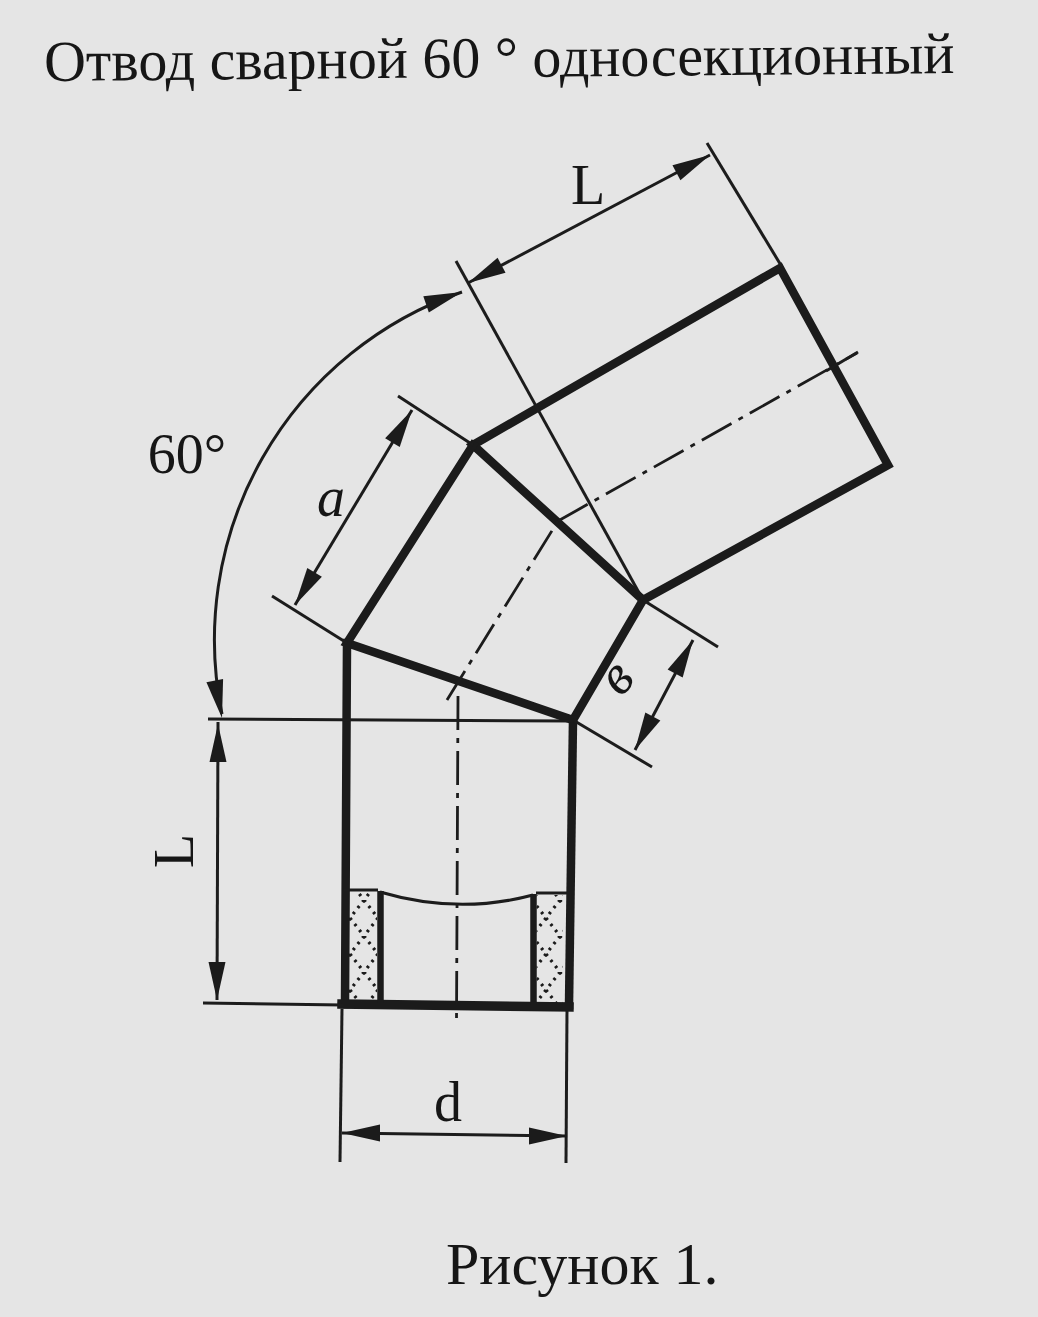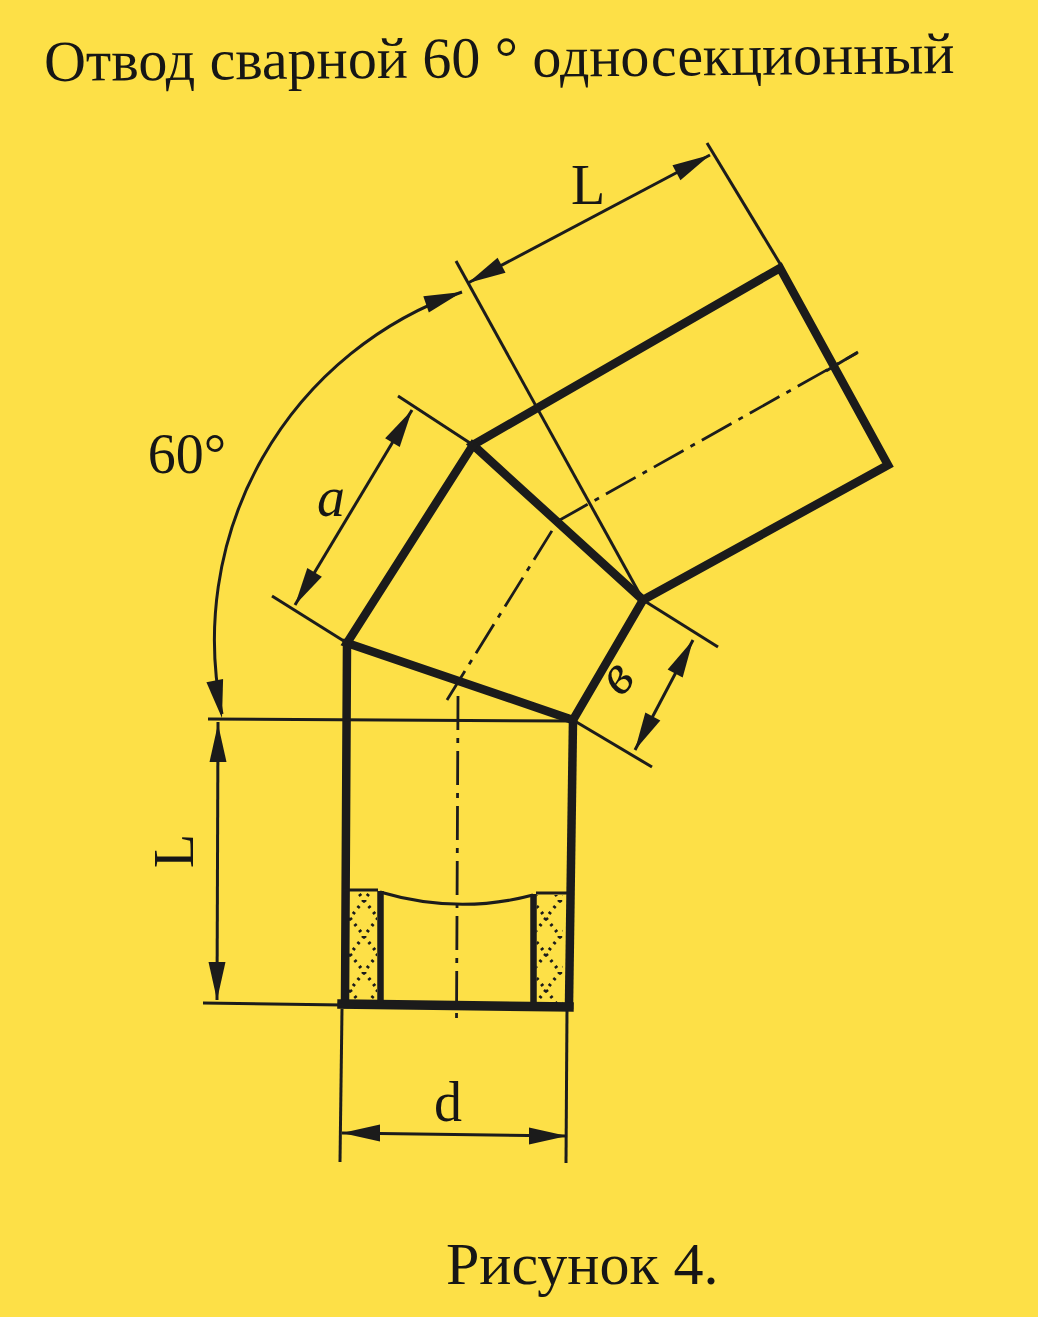--- a/index.html
+++ b/index.html
@@ -1,19 +1,19 @@
 <!DOCTYPE html>
 <html><head>
 <meta charset="utf-8">
 <style>
   html,body{margin:0;padding:0;background:#888;}
   .page{
     position:relative;
     width:1038px;height:1317px;
-    background:#fde047;
+    background:#e5e5e5;
     font-family:"Liberation Serif", serif;
     color:#1c1c1c;
     overflow:hidden;
     margin:0 auto;
   }
   .title{
     position:absolute;
     left:44px;top:24px;
     font-size:58px;
     letter-spacing:0px;
@@ -121,14 +121,14 @@
     <g>
       <text class="dim" x="588" y="204">L</text>
       <text class="dim" x="187" y="473" font-size="57">60°</text>
       <text class="dim it" x="331" y="516" font-size="52">a</text>
       <text class="dim it" transform="translate(629,689) rotate(-48)" font-size="46">в</text>
       <text class="dim" transform="translate(193,851) rotate(-90)" font-size="57">L</text>
       <text class="dim" x="448" y="1121" font-size="58">d</text>
     </g>
   </svg>
 
-  <div class="caption">Рисунок 4.</div>
+  <div class="caption">Рисунок 1.</div>
 </div>
 
 </body></html>

